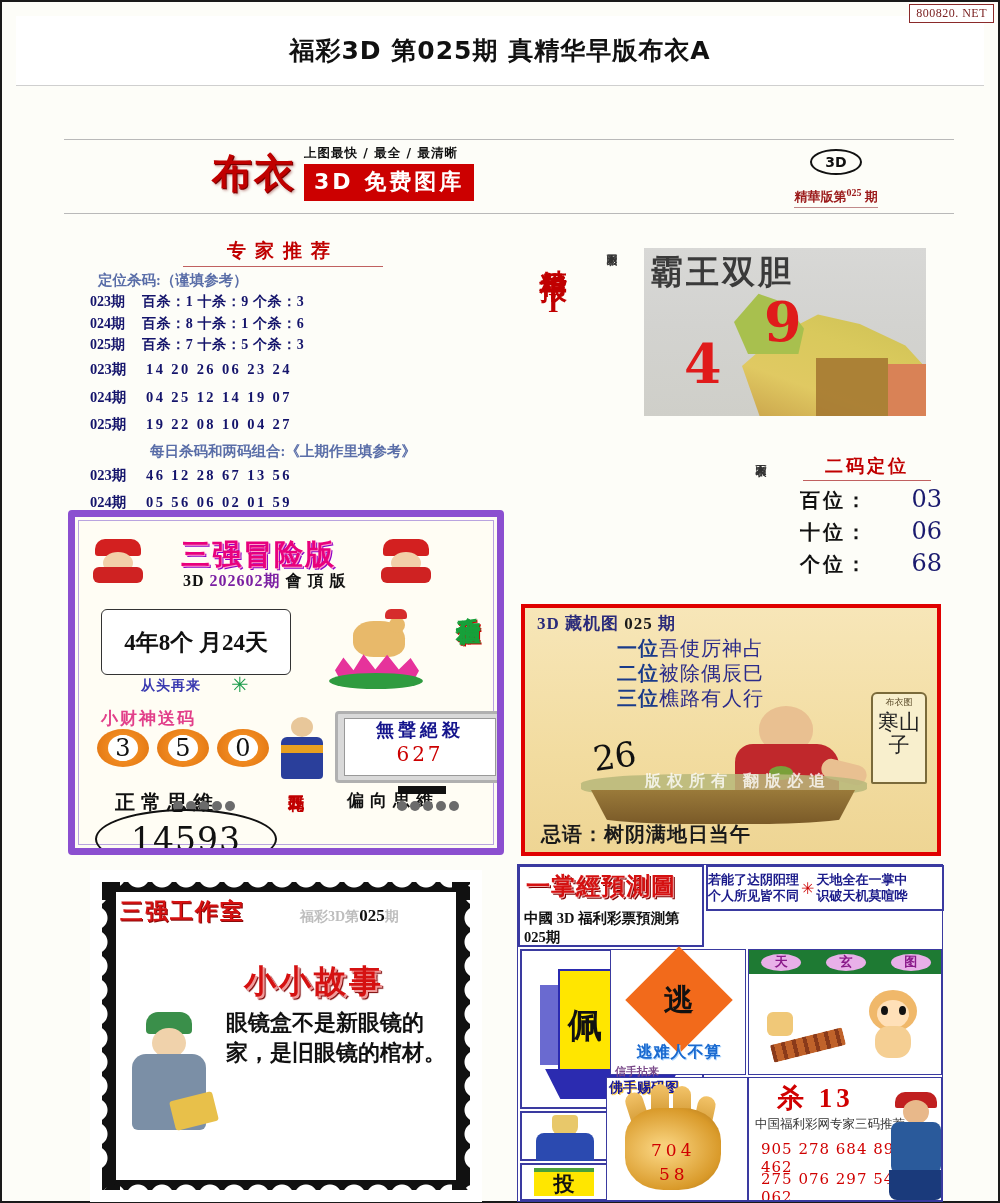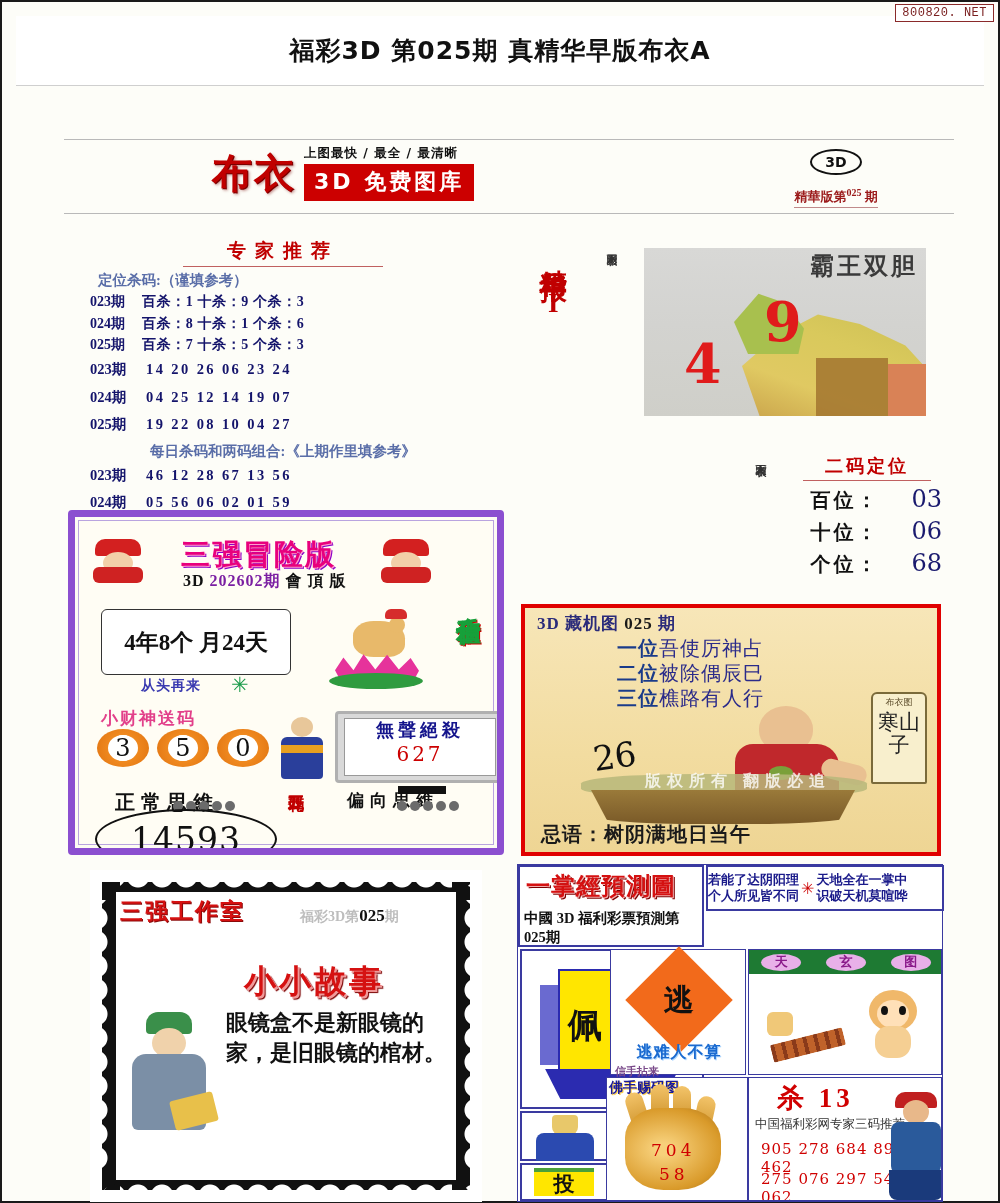--- a/index.html
+++ b/index.html
@@ -13,21 +13,21 @@
   }
   .page {
     position:absolute; left:0; top:0; width:1000px; height:1203px;
     border:2px solid #1a1a1a;
     background:#fdfdf8;
   }
   .urlbadge {
     position:absolute; right:4px; top:2px;
     border:1px solid #8a2a2a; background:#fff;
     color:#7a2020; font-size:12px; padding:1px 6px;
-    font-family:Liberation Mono, monospace; letter-spacing:.5px;
+    font-family:Liberation Serif, serif; letter-spacing:.5px;
     z-index:30;
   }
   
   .titlebar {
     position:absolute; left:14px; top:14px; width:968px; height:70px;
     border-bottom:1px solid #cfcfcf;
     display:flex; align-items:center; justify-content:center;
     background:#fff;
   }
   .titlebar h1 {
@@ -108,23 +108,23 @@
     position:absolute; left:72px; top:4px;
     font-size:11px; color:#333; letter-spacing:0px;
   }
   .mp-img {
     position:absolute; left:112px; top:6px; width:282px; height:168px;
     background:linear-gradient(180deg,#d8d8d6 0%, #d3d3d0 45%, #cfcfc9 100%);
     overflow:hidden;
   }
   .mp-banner {
     position:absolute; left:6px; top:2px; width:268px; height:44px;
-    color:#3a3a3a; font-size:24px; font-weight:bold; letter-spacing:3px;
+    color:#3a3a3a; font-size:33px; font-weight:bold; letter-spacing:3px;
     font-family:Liberation Serif, serif;
-    text-align:right;
+    text-align:left;
     filter:blur(.6px);
   }
   .mp-hill {
     position:absolute; left:98px; top:52px; width:190px; height:120px;
     background:
       linear-gradient(200deg, #c9bd52 0%, #d9c95c 40%, #e0c962 70%, #c9a24a 100%);
     clip-path:polygon(10% 100%, 0% 55%, 18% 30%, 40% 12%, 62% 20%, 86% 38%, 100% 62%, 100% 100%);
   }
   .mp-hill2 {
     position:absolute; left:90px; top:42px; width:70px; height:64px;
@@ -146,21 +146,21 @@
   .poemrow { position:absolute; left:530px; top:452px; width:410px; height:140px; }
   .poem { position:absolute; left:0; top:0; width:218px; }
   .poem .sec-title { width:104px; letter-spacing:3px; font-size:16px; margin-bottom:2px; }
   .poem .ln { font-size:19.5px; color:#111; line-height:1.32; letter-spacing:1.5px; text-align:center; }
   .poem-side {
     position:absolute; left:222px; top:2px;
     font-size:11.5px; color:#333; line-height:1.12;
   }
   .twocode { position:absolute; left:260px; top:0; width:150px; }
   .twocode .sec-title { width:128px; letter-spacing:3px; font-size:18px; color:#c00000; }
-  .tc-row { display:flex; align-items:baseline; justify-content:flex-end; margin:3px 0 0 8px;gap:22px; }
+  .tc-row { display:flex; align-items:baseline; justify-content:space-between; margin:3px 0 0 8px; }
   .tc-lab { font-size:20px; font-weight:bold; color:#111; letter-spacing:3px; }
   .tc-val { font-size:24px; color:#1a1a6e; margin-left:10px; font-family:"DejaVu Serif",serif; }
 
   
   .p-adv {
     position:absolute; left:66px; top:508px; width:436px; height:345px;
     border:7px solid #8b4fd0; background:#fdfcf3;
     border-radius:4px; overflow:hidden;
   }
   .adv-inner { position:absolute; inset:3px; border:1px solid #b9a4df; background:#fffdf4; }

